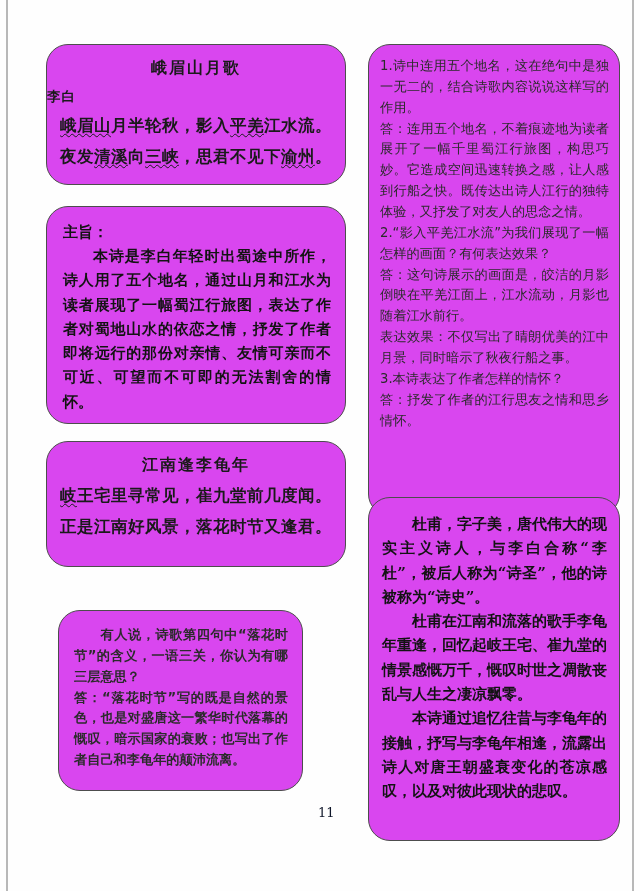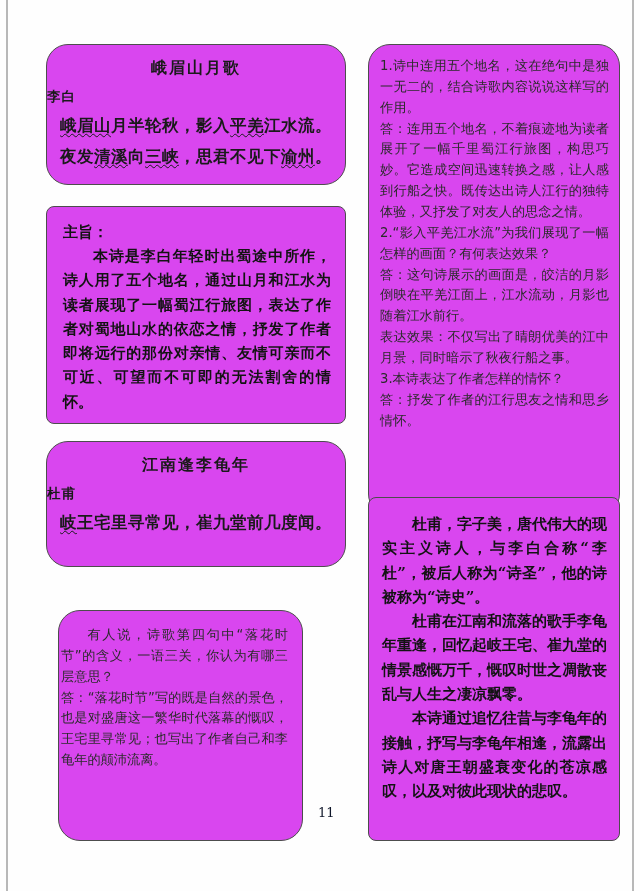--- a/index.html
+++ b/index.html
@@ -72,21 +72,20 @@
     text-decoration-style: wavy;
     text-decoration-thickness: 1px;
     text-underline-offset: 2px;
   }
 
   
   .bodyserif {
     font-family: "DejaVu Serif", "Liberation Serif", serif;
     color: #131313;
     font-weight: bold;
-    border-radius: 8px;
   }
   .bodyserif .label {
     font-size: 15px;
     margin: 0 0 2px 0;
   }
   .bodyserif p {
     margin: 0;
     font-size: 15px;
     line-height: 1.62;
     text-align: justify;
@@ -105,21 +104,21 @@
     line-height: 1.58;
     text-align: justify;
     text-justify: inter-character;
   }
   .qa p.indent { text-indent: 2em; }
 
   
   #card-emei        { left: 46px;  top: 44px;  width: 300px; height: 141px; }
   #card-zhuzhi      { left: 46px;  top: 206px; width: 300px; height: 218px; padding: 16px 14px 0 16px; }
   #card-jiangnan    { left: 46px;  top: 441px; width: 300px; height: 126px; }
-  #card-luohua      { left: 58px;  top: 610px; width: 245px; height: 231px; padding: 14px 14px 0 2px; }
+  #card-luohua      { left: 58px;  top: 610px; width: 245px; height: 181px; padding: 14px 14px 0 15px; font-weight: bold; }
 
   #card-q12         { left: 368px; top: 44px;  width: 252px; height: 472px; padding: 11px 10px 0 11px; }
   #card-dufu        { left: 368px; top: 497px; width: 252px; height: 344px; padding: 14px 12px 0 13px; }
 
   #page-num {
     position: absolute;
     left: 318px; top: 805px;
     font-size: 13px;
     color: #0f172a;
     font-family: "DejaVu Serif", "Liberation Serif", serif;
@@ -156,27 +155,27 @@
     <div class="line"><span>夜发</span><span class="wavy">清溪</span><span>向</span><span class="wavy">三峡</span><span>，思君不见下</span><span class="wavy">渝州</span><span>。</span></div>
   </div>
 
   <div class="card bodyserif" id="card-zhuzhi">
     <div class="label">主旨：</div>
     <p class="indent">本诗是李白年轻时出蜀途中所作，诗人用了五个地名，通过山月和江水为读者展现了一幅蜀江行旅图，表达了作者对蜀地山水的依恋之情，抒发了作者即将远行的那份对亲情、友情可亲而不可近、可望而不可即的无法割舍的情怀。</p>
   </div>
 
   <div class="card poem" id="card-jiangnan">
     <div class="title">江南逢李龟年</div>
-    <div class="author">杜甫</div>
     <div class="line"><span class="wavy">岐</span><span>王宅里寻常见，崔九堂前几度闻。</span></div>
+    <div class="line">正是江南好风景，落花时节又逢君。</div>
   </div>
 
   <div class="card qa" id="card-luohua">
     <p class="indent">有人说，诗歌第四句中“落花时节”的含义，一语三关，你认为有哪三层意思？</p>
-    <p>答：“落花时节”写的既是自然的景色，也是对盛唐这一繁华时代落幕的慨叹，王宅里寻常见；也写出了作者自己和李龟年的颠沛流离。</p>
+    <p>答：“落花时节”写的既是自然的景色，也是对盛唐这一繁华时代落幕的慨叹，暗示国家的衰败；也写出了作者自己和李龟年的颠沛流离。</p>
   </div>
 
   <div class="card qa" id="card-q12">
     <p>1.诗中连用五个地名，这在绝句中是独一无二的，结合诗歌内容说说这样写的作用。</p>
     <p>答：连用五个地名，不着痕迹地为读者展开了一幅千里蜀江行旅图，构思巧妙。它造成空间迅速转换之感，让人感到行船之快。既传达出诗人江行的独特体验，又抒发了对友人的思念之情。</p>
     <p>2.“影入平羌江水流”为我们展现了一幅怎样的画面？有何表达效果？</p>
     <p>答：这句诗展示的画面是，皎洁的月影倒映在平羌江面上，江水流动，月影也随着江水前行。</p>
     <p>表达效果：不仅写出了晴朗优美的江中月景，同时暗示了秋夜行船之事。</p>
     <p>3.本诗表达了作者怎样的情怀？</p>
     <p>答：抒发了作者的江行思友之情和思乡情怀。</p>

